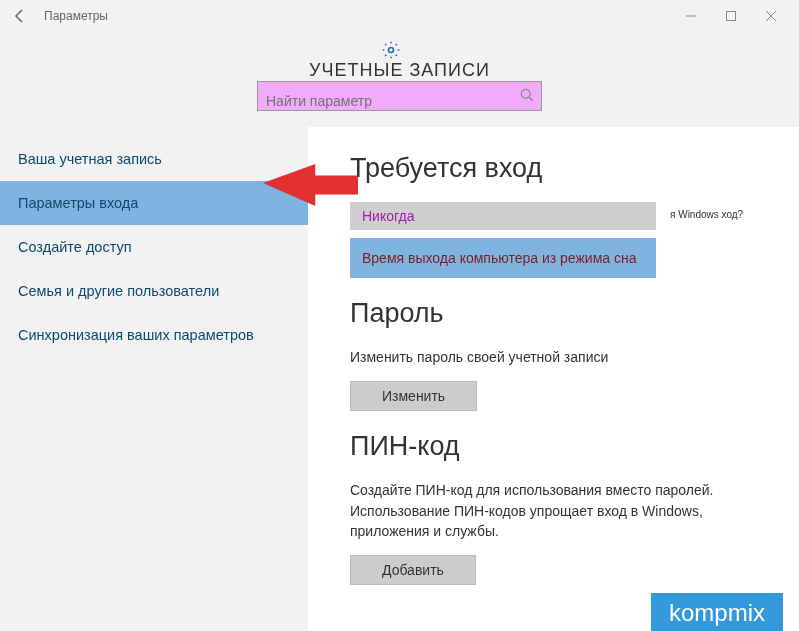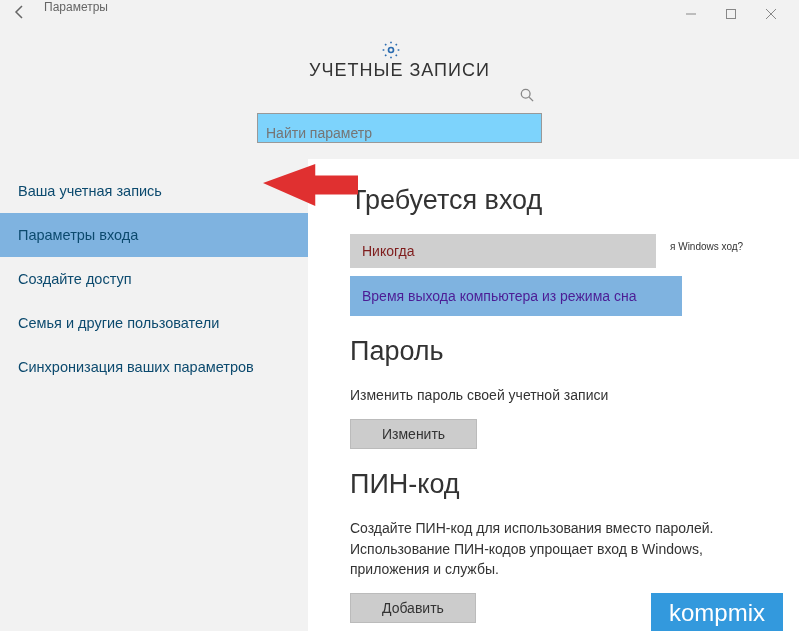--- a/index.html
+++ b/index.html
@@ -9,21 +9,21 @@
     width: 799px;
     height: 631px;
     overflow: hidden;
     position: relative;
     color: #333;
   }
   .titlebar {
     height: 32px;
     background: #f2f2f2;
     display: flex;
-    align-items: flex-start;
+    align-items: center;
     padding: 0 8px;
     font-size: 12px;
     color: #666;
   }
   .titlebar .back {
     width: 24px; height: 24px;
     display: flex; align-items: center; justify-content: center;
     font-size: 16px; color: #666;
     margin-right: 12px;
   }
@@ -56,23 +56,22 @@
   .searchwrap {
     width: 285px;
     position: relative;
   }
   .searchwrap input {
     width: 100%;
     height: 30px;
     border: 1px solid #999;
     padding: 14px 30px 4px 8px;
     font-size: 14px;
-    background: #7dd3fc;
+    background: #f0abfc;
     color: #666;
-    margin-top: 32px;
   }
   .searchwrap .sicon {
     position: absolute;
     right: 8px; top: 7px;
     color: #888;
     font-size: 14px;
   }
   .body {
     display: flex;
     height: calc(100% - 32px - 60px);
@@ -113,36 +112,36 @@
   .qtext {
     position: absolute;
     left: 320px;
     top: 6px;
     font-size: 10px;
     color: #333;
     line-height: 1.4;
   }
   .dd-selected {
     width: 306px;
-    height: 34px;
+    height: 28px;
     background: #cfcfcf;
     border: none;
     padding: 8px 12px;
     font-size: 14px;
-    color: #7f1d1d;
+    color: #a21caf;
     display: flex;
     align-items: center;
   }
   .dd-option {
-    width: 332px;
+    width: 306px;
     height: 40px;
     background: #7fb3e0;
     padding: 18px 12px;
     font-size: 14px;
-    color: #4c1d95;
+    color: #7f1d1d;
     margin-top: 8px;
     display: flex;
     align-items: center;
   }
   .desc {
     font-size: 14px;
     color: #333;
     margin-bottom: 14px;
     line-height: 1.45;
   }

